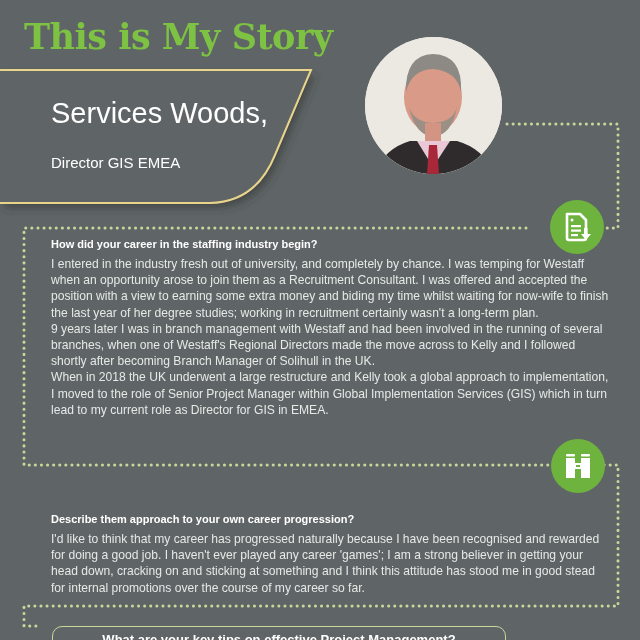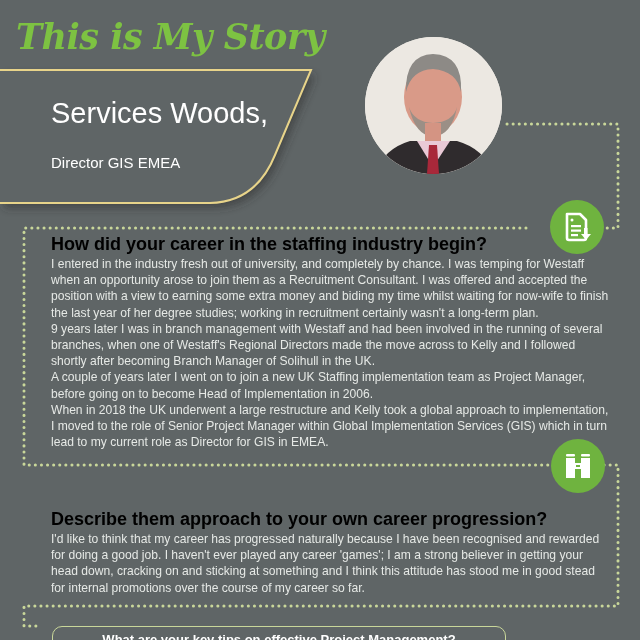--- a/index.html
+++ b/index.html
@@ -3,23 +3,23 @@
 <meta charset="utf-8">
 <style>
   html, body { margin:0; padding:0; }
   body {
     width:640px; height:640px; overflow:hidden; position:relative;
     background:#5f6566;
     font-family:"Liberation Sans", "DejaVu Sans", sans-serif;
     color:#eef0ee;
   }
   .title {
-    position:absolute; left:16px; top:16px;
+    position:absolute; left:24px; top:16px;
     font-family:"DejaVu Serif", "Liberation Serif", serif;
-    font-style:italic; font-weight:bold;
+    font-weight:bold;
     font-size:35px; color:#7dc242; letter-spacing:-0.5px; margin:0;
   }
   .name-plate { position:absolute; left:0; top:60px; width:330px; height:160px; }
   .name-plate svg { position:absolute; left:0; top:0; }
   .name {
     position:absolute; left:51px; top:97px;
     font-size:29px; color:#ffffff; font-weight:normal; margin:0;
   }
   .role {
     position:absolute; left:51px; top:154px;
@@ -29,21 +29,21 @@
     position:absolute; left:365px; top:37px; width:137px; height:137px;
     border-radius:50%; overflow:hidden; background:#ece8e2;
   }
   .icon-circle {
     position:absolute; width:54px; height:54px; border-radius:50%;
     background:#6fb33f; display:flex; align-items:center; justify-content:center;
   }
   .dots { position:absolute; }
   .section { position:absolute; left:51px; width:560px; }
   .q {
-    font-size:18px; font-weight:bold; color:#000000; margin:0 0 4px 0; line-height:16px;
+    font-size:11px; font-weight:bold; color:#ffffff; margin:0 0 4px 0; line-height:16px;
   }
   .a p {
     margin:0; font-size:12.1px; line-height:16.2px; color:#e6e9e6;
   }
   .tips-box {
     position:absolute; left:52px; top:626px; width:452px; height:30px;
     border:1.5px solid #c9d79a; border-radius:10px;
   }
   .tips-q {
     position:absolute; left:0; right:0; top:5px; text-align:center;
@@ -111,21 +111,20 @@
     <rect x="11" y="12" width="8" height="6" fill="#fff"></rect>
     <rect x="13" y="14" width="4" height="2" fill="#6fb33f"></rect>
   </svg>
 </div>
 
 <div class="section" style="top:236px;">
   <h3 class="q">How did your career in the staffing industry begin?</h3>
   <div class="a">
     <p>I entered in the industry fresh out of university, and completely by chance. I was temping for Westaff when an opportunity arose to join them as a Recruitment Consultant. I was offered and accepted the position with a view to earning some extra money and biding my time whilst waiting for now-wife to finish the last year of her degree studies; working in recruitment certainly wasn't a long-term plan.</p>
     <p>9 years later I was in branch management with Westaff and had been involved in the running of several branches, when one of Westaff's Regional Directors made the move across to Kelly and I followed shortly after becoming Branch Manager of Solihull in the UK.</p>
-    <p>A couple of years later I went on to join a new UK Staffing implementation team as Project Manager, before going on to become Head of Implementation in 2006.</p>
     <p>When in 2018 the UK underwent a large restructure and Kelly took a global approach to implementation, I moved to the role of Senior Project Manager within Global Implementation Services (GIS) which in turn lead to my current role as Director for GIS in EMEA.</p>
   </div>
 </div>
 
 <div class="section" style="top:511px;">
   <h3 class="q">Describe them approach to your own career progression?</h3>
   <div class="a">
     <p>I'd like to think that my career has progressed naturally because I have been recognised and rewarded for doing a good job. I haven't ever played any career 'games'; I am a strong believer in getting your head down, cracking on and sticking at something and I think this attitude has stood me in good stead for internal promotions over the course of my career so far.</p>
   </div>
 </div>

